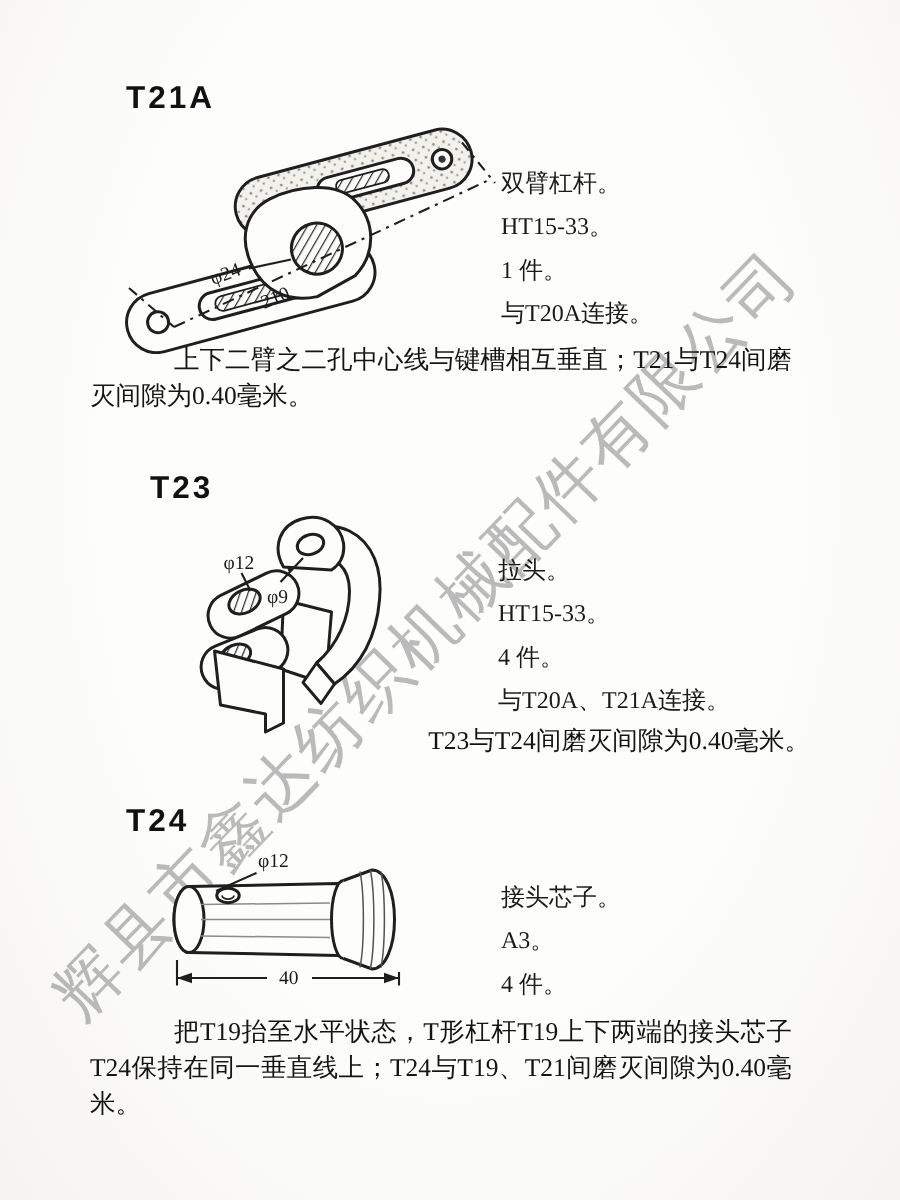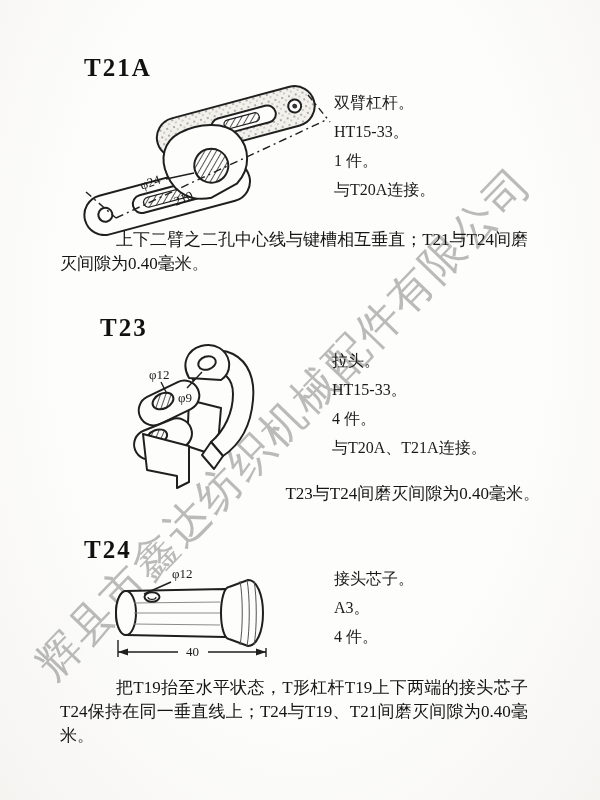--- a/index.html
+++ b/index.html
@@ -16,32 +16,32 @@
   .watermark{
     position:absolute;left:44px;top:642px;
     transform:rotate(-46deg);transform-origin:0 50%;
     font-size:44px;letter-spacing:2px;white-space:nowrap;
     color:rgba(125,125,125,0.52);
     font-family:"Liberation Sans", sans-serif;
     pointer-events:none;
   }
   .part-label{
     position:absolute;margin:0;
-    font-size:25px;font-weight:bold;letter-spacing:2px;
-    font-family:Liberation Serif, serif;color:#111;
+    font-size:21px;font-weight:bold;letter-spacing:2px;
+    font-family:Liberation Sans, sans-serif;color:#111;
   }
   #label-1{left:84px;top:54px;}
   #label-2{left:100px;top:314px;text-align:right;}
   #label-3{left:84px;top:536px;}
   .drawing{position:absolute;}
   #drawing-1{left:70px;top:84px;}
   #drawing-2{left:123px;top:342px;}
   #drawing-3{left:90px;top:556px;}
   .specs{
-    position:absolute;width:240px;font-size:16px;line-height:29px;color:#1a1a1a;
+    position:absolute;width:240px;font-size:16px;line-height:29px;color:#1a1a1a;margin-top:20px;
   }
   #specs-1{left:334px;top:88px;}
   #specs-2{left:332px;top:346px;}
   #specs-3{left:334px;top:564px;}
   .specs p{margin:0;}
   .note{
     position:absolute;margin:0;
     font-size:17px;line-height:24px;color:#141414;
     text-align:justify;
   }

